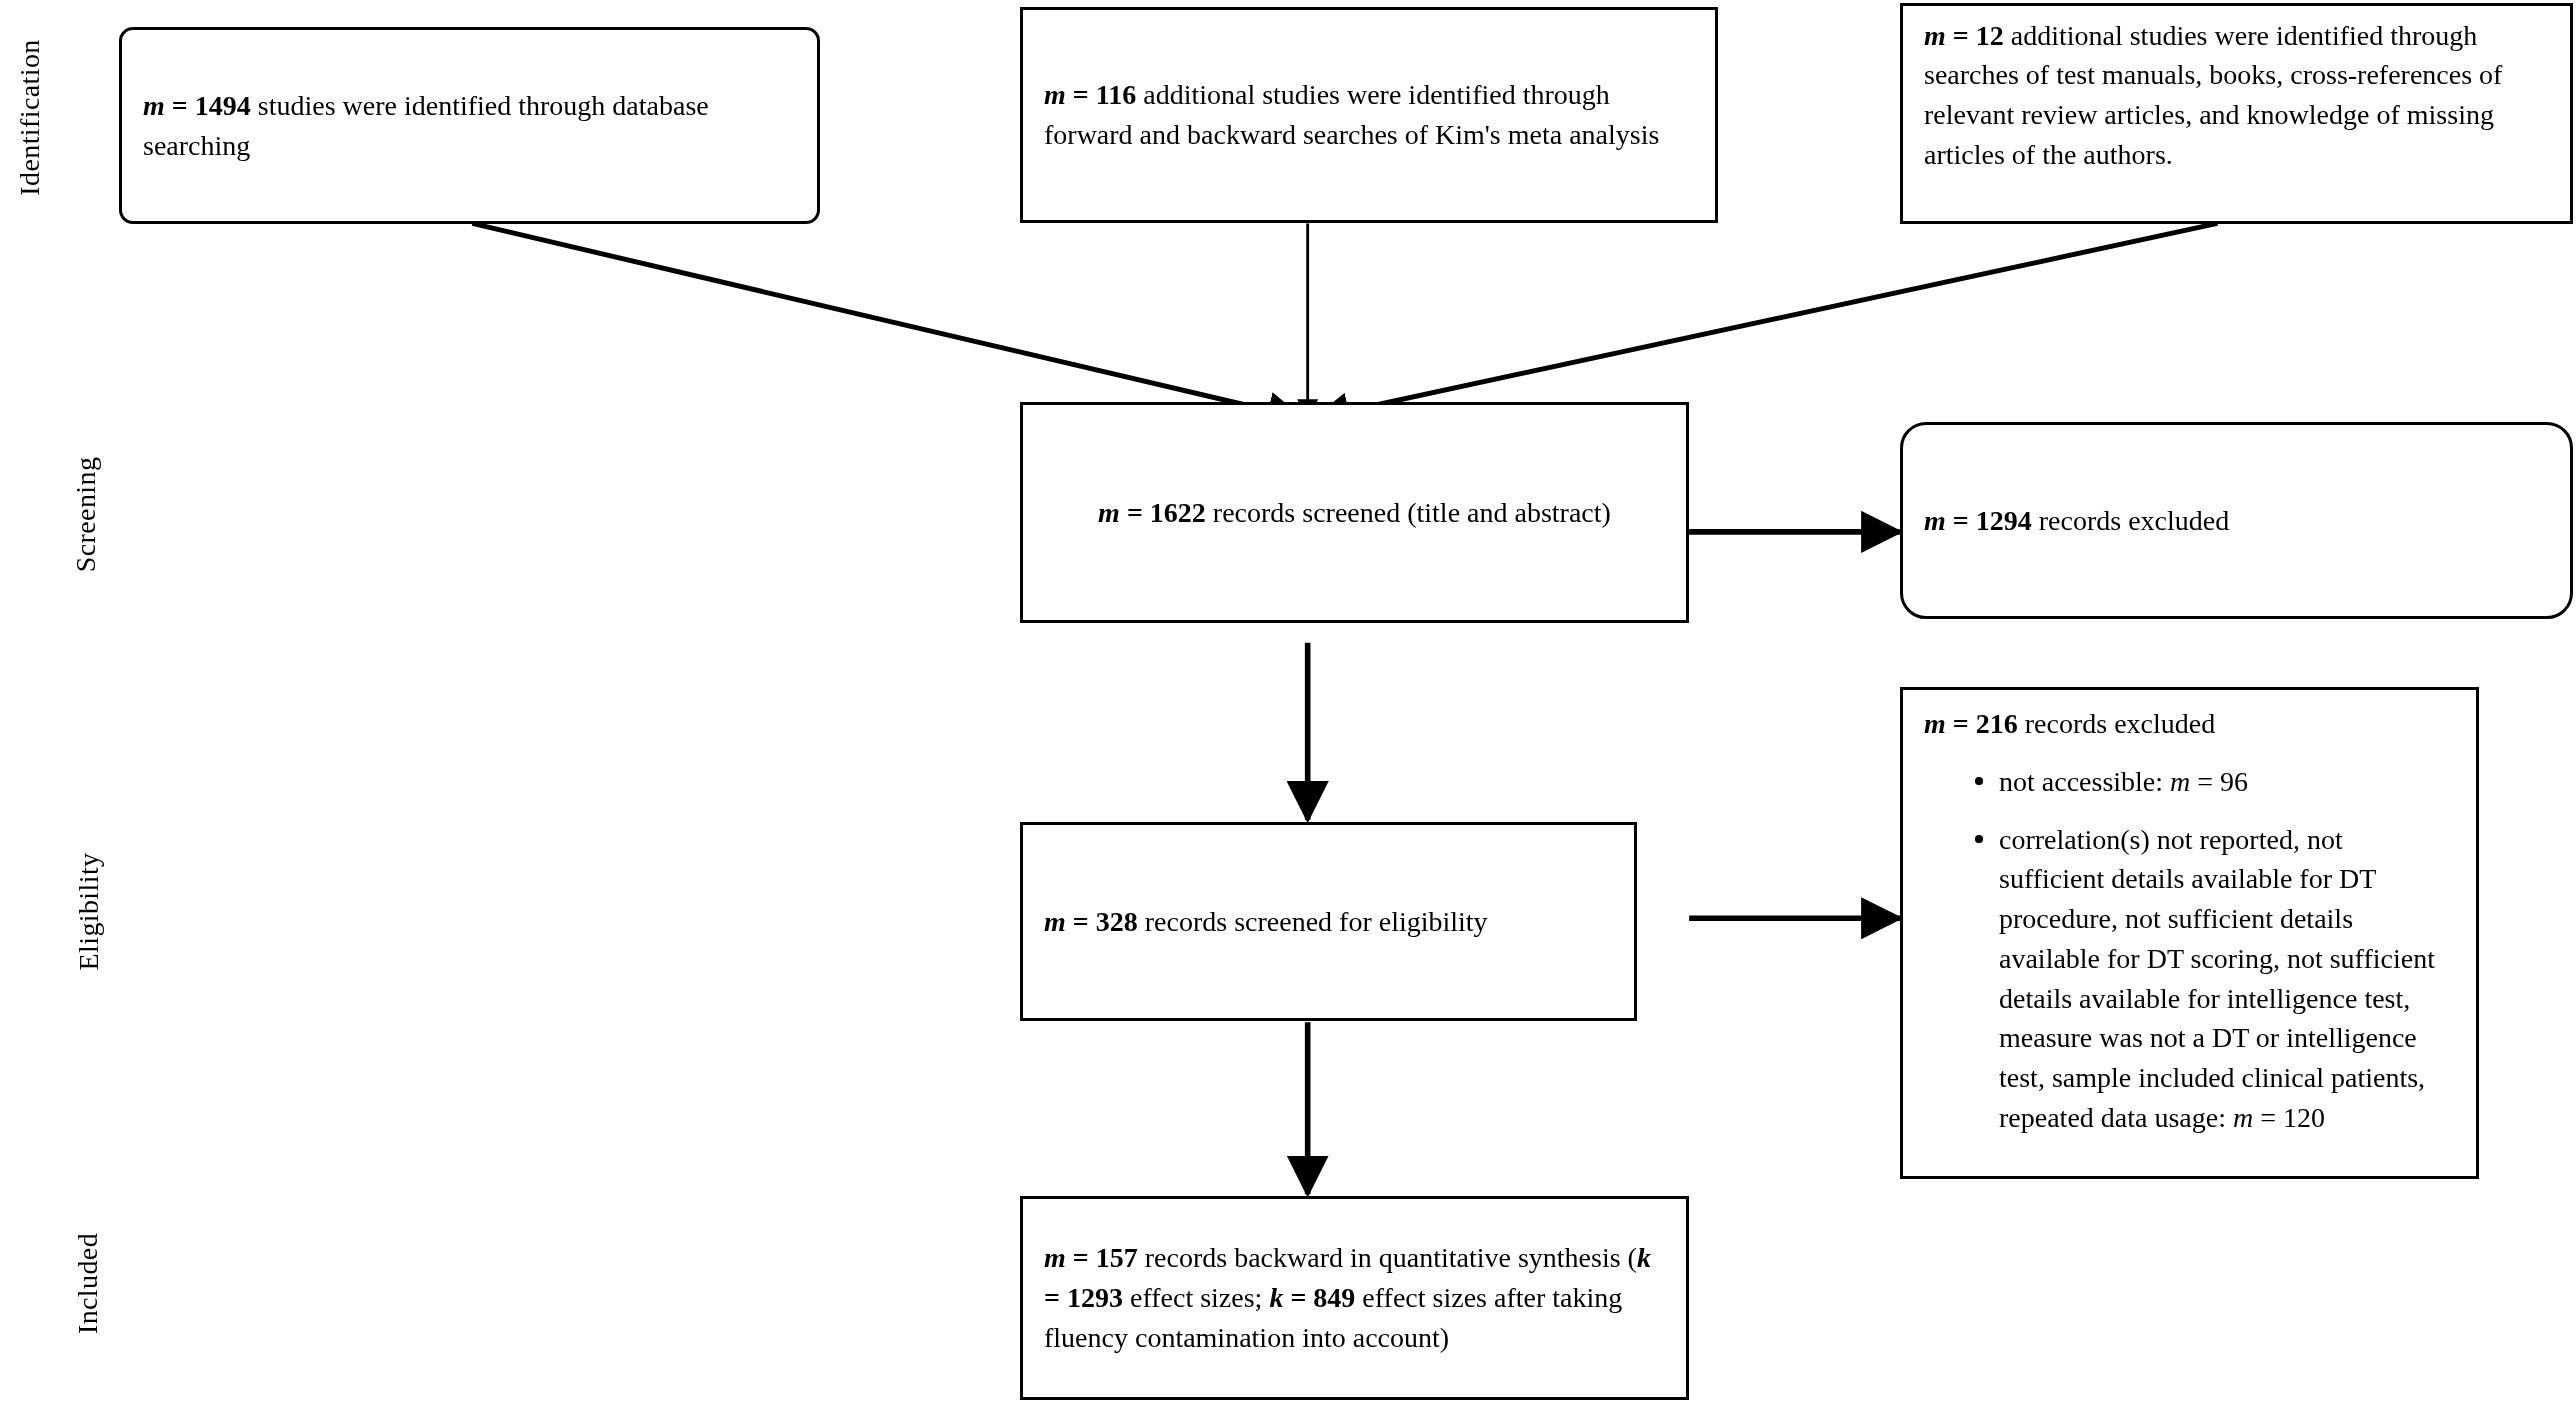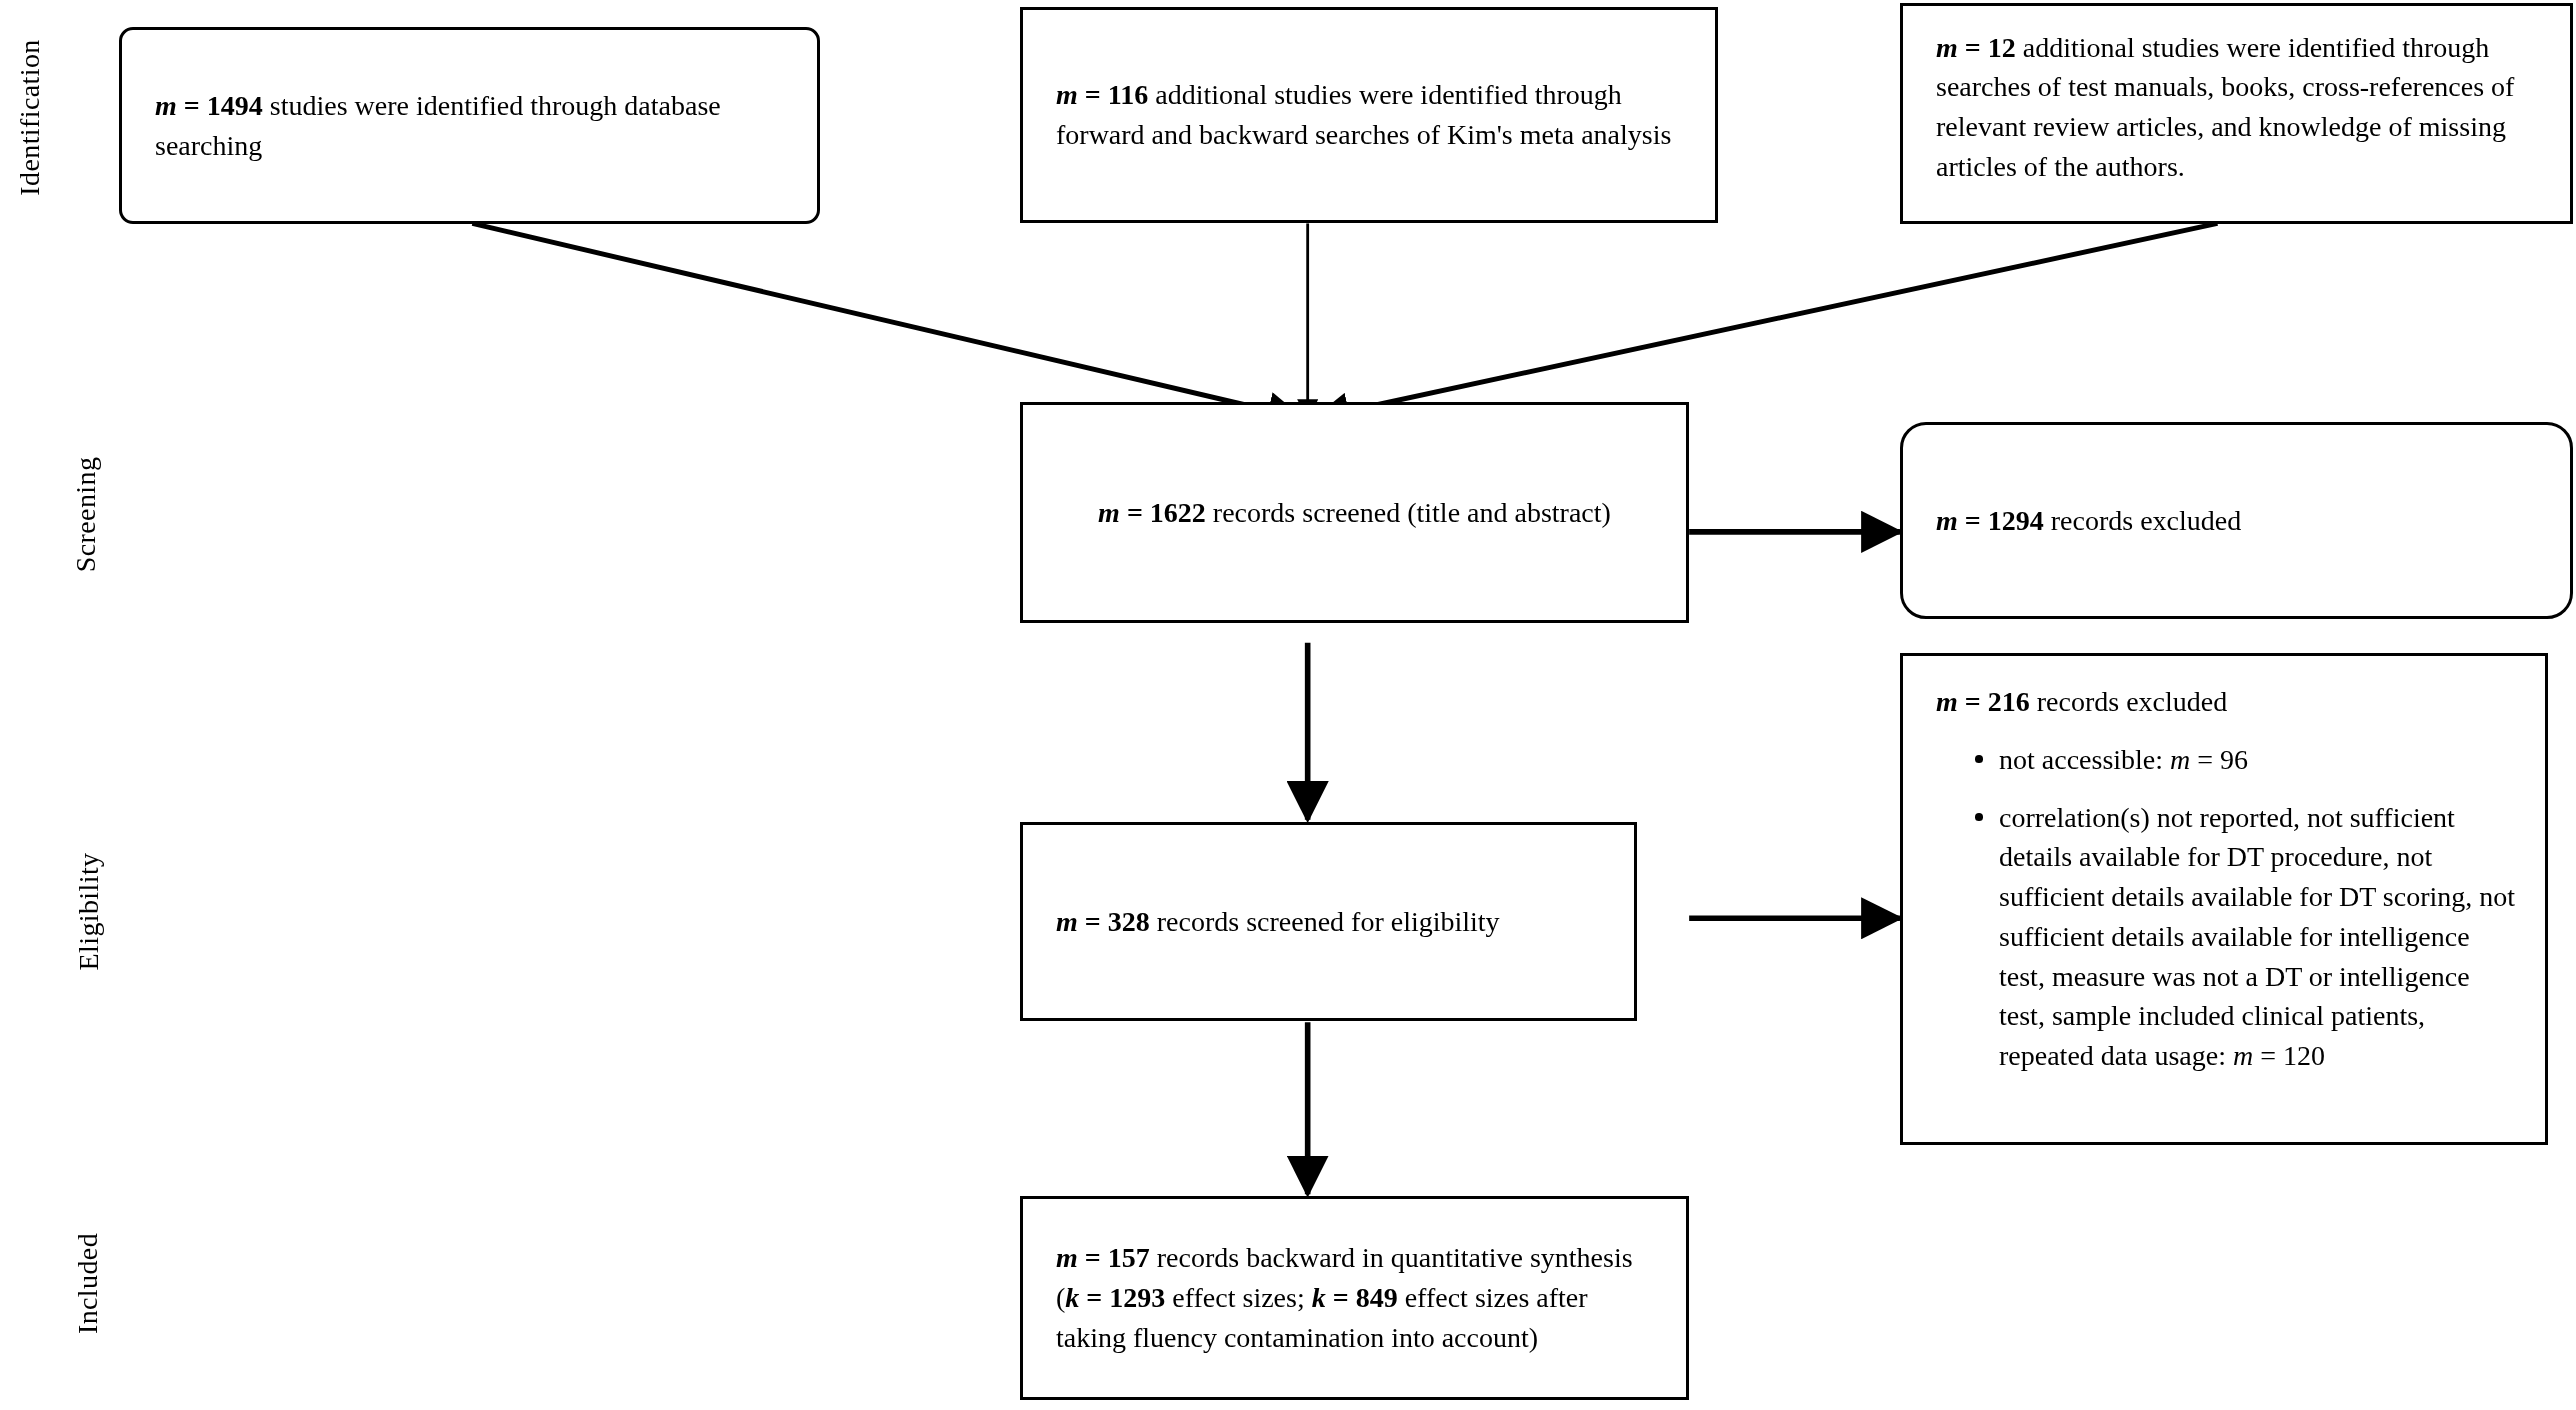--- a/index.html
+++ b/index.html
@@ -43,21 +43,21 @@
     color: #000;
     text-align: left;
     overflow: hidden;
   }
   .box.vcenter {
     display: flex;
     flex-direction: column;
     justify-content: center;
   }
   .box p {
-    margin: 12px;
+    margin: 0;
   }
   .mvar {
     font-style: italic;
     font-family: "Liberation Serif", "DejaVu Serif", serif;
   }
   .mb {
     font-weight: bold;
   }
   .eq {
     font-style: normal;
@@ -172,21 +172,21 @@
     </p>
   </div>
 
   <div class="box vcenter" style="left:1020px; top:822px; width:617px; height:199px;">
     <p>
       <span class="mvar mb">m</span><span class="eq mb"> = </span><span class="mb">328</span>
       <span>records screened for eligibil­ity</span>
     </p>
   </div>
 
-  <div class="box" style="left:1900px; top:653px; width:648px; height:492px; padding-top:14px;">
+  <div class="box" style="left:1900px; top:687px; width:579px; height:492px; padding-top:14px;">
     <p>
       <span class="mvar mb">m</span><span class="eq mb"> = </span><span class="mb">216</span>
       <span>records excluded</span>
     </p>
     <ul class="reasons">
       <li>
         <span>not accessible:</span>
         <span class="mvar">m</span><span class="eq"> = </span><span>96</span>
       </li>
       <li>

